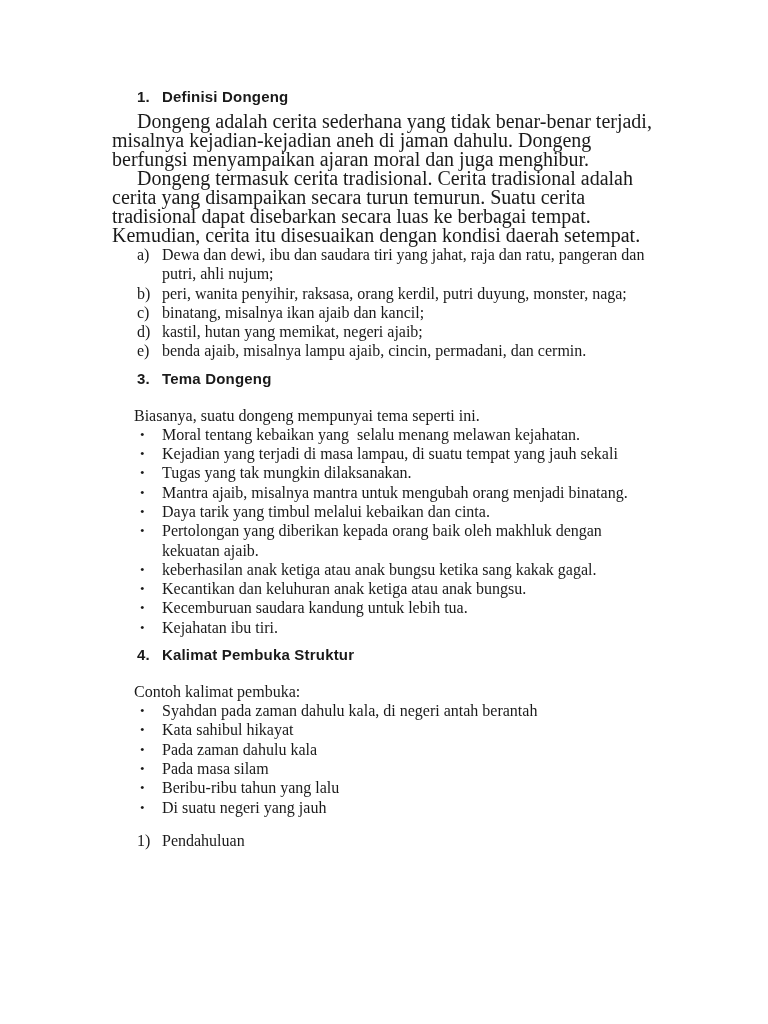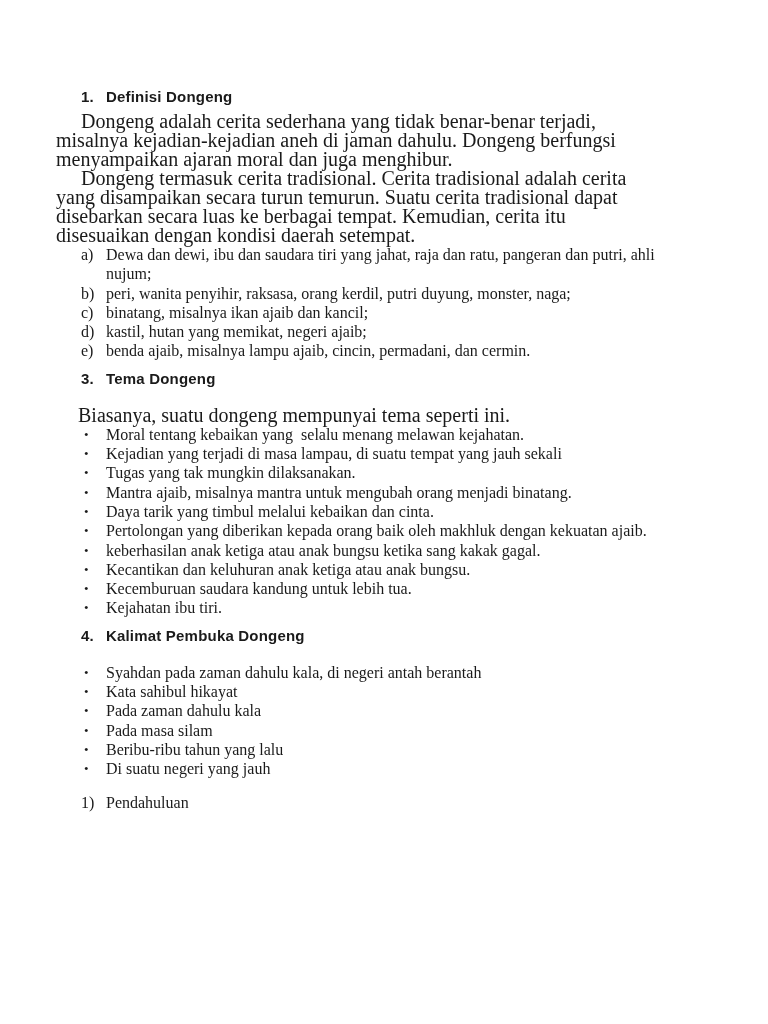--- a/index.html
+++ b/index.html
@@ -10,41 +10,41 @@
     color: #1a1a1a;
   }
   .page {
     position: relative;
     width: 768px;
     height: 1024px;
     background: #ffffff;
     overflow: hidden;
   }
   .content {
-    padding: 88px 110px 0 56px;
+    padding: 88px 110px 0 112px;
     width: 100%;
   }
   .heading {
     font-family: "Liberation Sans", sans-serif;
     font-weight: bold;
     font-size: 15px;
     line-height: 17px;
     margin: 9px 0 19px 25px;
     letter-spacing: 0.2px;
   }
   .heading.h-first { margin-top: 0; margin-bottom: 7px; }
   .heading .h-num { display: inline-block; margin-right: 12px; }
   .para {
     font-size: 20px;
     line-height: 19px;
     text-indent: 25px;
     white-space: pre-wrap;
   }
   .intro {
-    font-size: 20px;
+    font-size: 16px;
     line-height: 19px;
     margin-left: 22px;
     white-space: pre-wrap;
   }
   .list { margin: 0; }
   .li {
     display: flex;
     font-size: 16px;
     line-height: 19.3px;
   }
@@ -140,22 +140,23 @@
         <span class="marker">•</span>
         <span class="li-text">Kecemburuan saudara kandung untuk lebih tua.</span>
       </div>
       <div class="li">
         <span class="marker">•</span>
         <span class="li-text">Kejahatan ibu tiri.</span>
       </div>
     </div>
 
     <div class="heading">
-      <span class="h-num">4.</span><span class="h-title">Kalimat Pembuka Dongeng</span>
+      <span class="h-num">4.</span><span class="h-title">Kalimat Pembuka Struktur</span>
     </div>
+    <p class="intro">Contoh kalimat pembuka:</p>
     <div class="list">
       <div class="li">
         <span class="marker">•</span>
         <span class="li-text">Syahdan pada zaman dahulu kala, di negeri antah berantah</span>
       </div>
       <div class="li">
         <span class="marker">•</span>
         <span class="li-text">Kata sahibul hikayat</span>
       </div>
       <div class="li">

